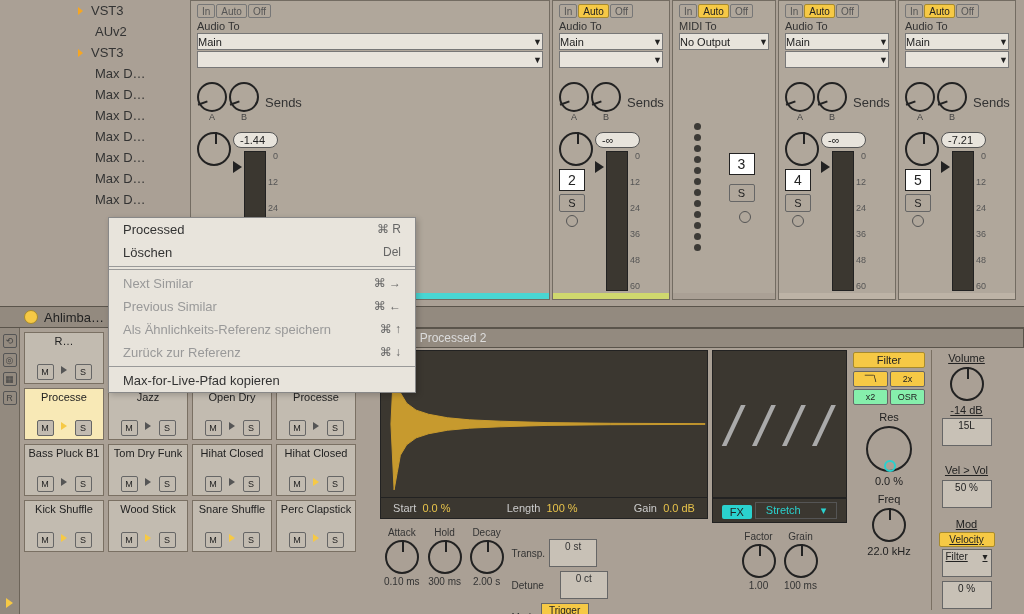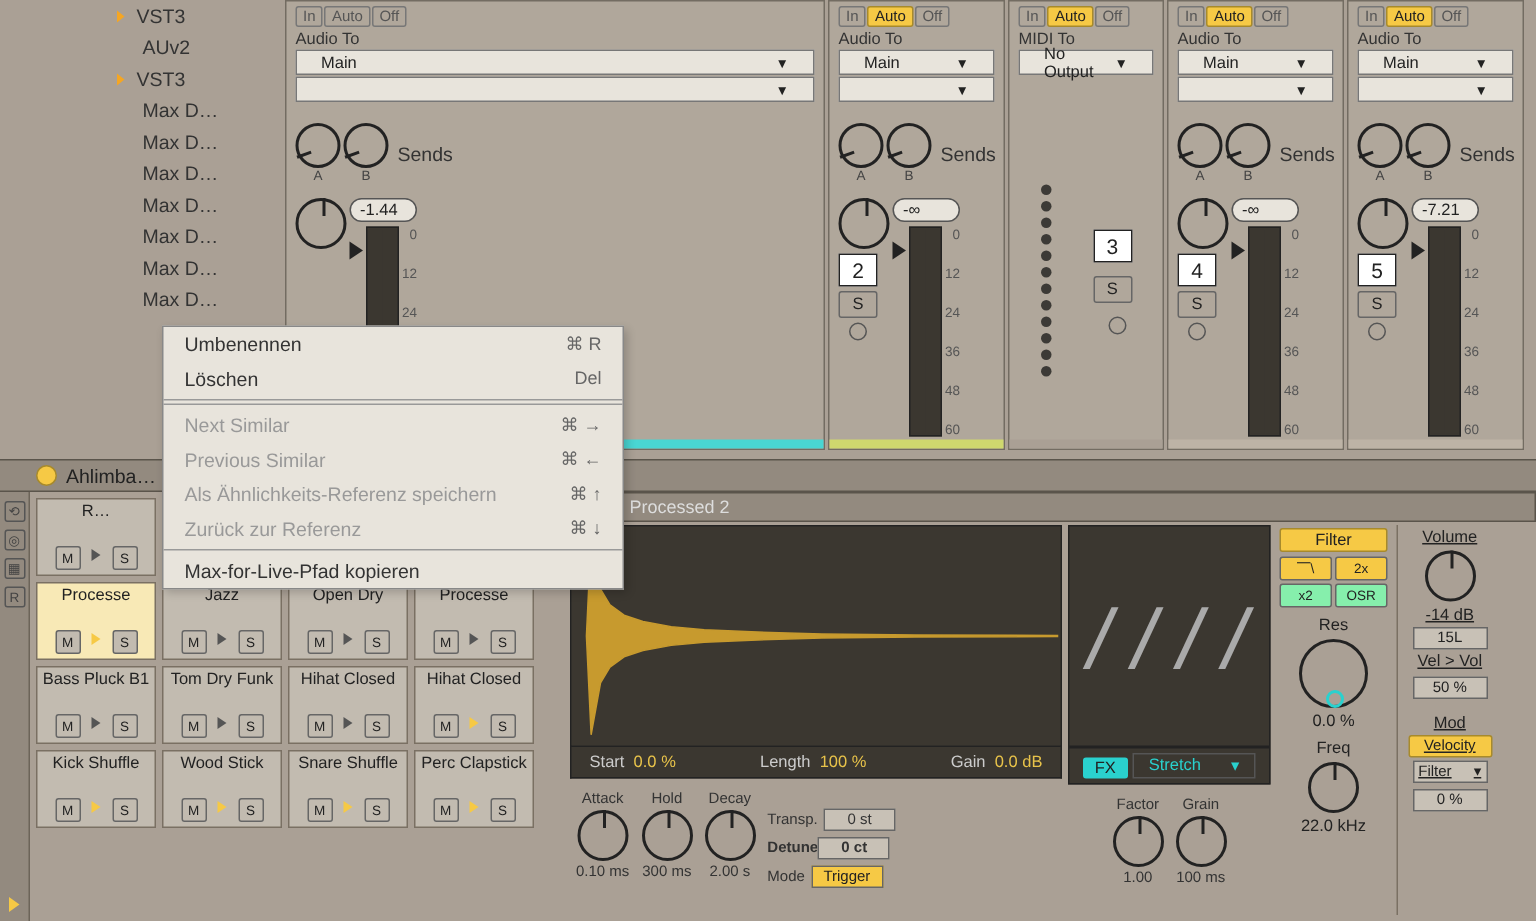--- a/index.html
+++ b/index.html
@@ -17,21 +17,21 @@
     position: absolute; top: 0; height: 300px;
     background: #b0a79b; border: 1px solid #736c62;
   }
   .track-inner { padding: 3px 6px; }
 
   .iorow { display: flex; gap: 1px; margin-bottom: 2px; }
   .iobtn { font-size: 10px; padding: 0 4px; height: 14px; line-height: 14px; border: 1px solid #777; background: #b0a79b; border-radius: 2px; color: #555; }
   .iobtn.on { background: #f6c945; color: #222; border-color: #a78a2c; }
 
   .iolabel { font-size: 11px; color: #333; margin-top: 2px; }
-  .iodrop { width: 100%; height: 17px; background: #e8e4dc; border: 1px solid #777; font-size: 11px; padding: 0 16px; display: flex; justify-content: space-between; align-items: center; margin-top: 1px; }
+  .iodrop { width: 100%; height: 17px; background: #e8e4dc; border: 1px solid #777; font-size: 11px; padding: 0 0; display: flex; justify-content: space-between; align-items: center; margin-top: 1px; }
   .iodrop .caret { font-size: 9px; }
 
   .sends-row { display: flex; align-items: center; margin-top: 14px; }
   .sends-label { font-size: 13px; color: #333; margin-left: 6px; }
   .mini-dial { width: 30px; height: 30px; border: 2px solid #222; border-radius: 50%; position: relative; background: #b0a79b; }
   .mini-dial::after { content: ""; position: absolute; width: 2px; height: 10px; background: #222; left: 14px; top: -2px; transform-origin: 1px 17px; transform: rotate(-110deg); }
   .mini-dial.b::after { transform: rotate(-110deg); }
   .dials-pair { display: flex; gap: 2px; align-items: flex-end; }
   .dial-wrap { text-align: center; font-size: 9px; color: #444; }
 
@@ -99,21 +99,21 @@
   .stretch-under { display: flex; gap: 3px; padding: 3px; justify-content: center; align-items: flex-end; }
   .fx-btn { background: #2ad1ce; color: #222; font-size: 11px; padding: 1px 8px; border-radius: 2px; }
   .stretch-sel { background: #3b3730; border: 1px solid #555; color: #2ad1ce; font-size: 11px; padding: 1px 10px; display: flex; gap: 20px; }
 
   .env-row { display: flex; gap: 8px; margin-top: 8px; }
   .env-col { text-align: center; font-size: 10px; color: #333; }
   .env-dial { width: 34px; height: 34px; border: 2px solid #222; border-radius: 50%; margin: 2px auto; position: relative; background: #aaa095; }
   .env-dial::after { content:""; position:absolute; width:2px; height:12px; background:#222; left:15px; top:-2px; transform-origin: 1px 18px; }
   .env-col .val { font-size: 10px; color: #333; }
 
-  .small-field { width: 48px; height: 15px; background: #c8c1b6; border: 1px solid #666; font-size: 10px; text-align: center; line-height: 13px; display: inline-block; }
+  .small-field { width: 48px; height: 28px; background: #c8c1b6; border: 1px solid #666; font-size: 10px; text-align: center; line-height: 13px; display: inline-block; }
   .small-on { background: #f6c945; color: #222; }
 
   .filter-col { width: 76px; padding: 2px; text-align: center; font-size: 11px; }
   .filter-btn { background: #f6c945; padding: 1px 0; font-size: 11px; border: 1px solid #a78a2c; border-radius: 2px; margin-bottom: 3px; }
   .filter-shapes { display: grid; grid-template-columns: 1fr 1fr; gap: 2px; margin-bottom: 3px; }
   .fsh { height: 16px; border: 1px solid #666; font-size: 9px; line-height: 14px; background: #86efac; border-radius: 2px; }
   .fsh.on { background: #f6c945; }
 
   .vol-col { width: 66px; text-align: center; font-size: 11px; padding: 2px; }
   .vol-col .lbl { font-size: 11px; margin-bottom: 2px; }
@@ -408,21 +408,21 @@
             </div>
           </div>
         </div>
       </div>
       <div class="cue-strip" style="background:#bdb3a6;"></div>
     </div>
   </div>
 
 <div class="ctx" id="ctx">
     <div class="row">
-      <span>Umbenennen</span>
+      <span>Processed</span>
       <span class="sc">⌘ R</span>
     </div>
     <div class="row">
       <span>Löschen</span>
       <span class="sc">Del</span>
     </div>
     <hr>
     <hr>
     <div class="row dim">
       <span>Next Similar</span>
@@ -627,21 +627,21 @@
             <div>Decay</div>
             <div class="env-dial"></div>
             <div class="val">2.00 s</div>
           </div>
 
         <div class="env-col" style="text-align:left; padding-top:12px;">
           <div style="display:flex;gap:4px;align-items:center;">
               <span>Transp.</span>
               <span class="small-field">0 st</span>
             </div>
-          <div style="display:flex;gap:0;align-items:center;margin-top:4px;font-weight:bold;">
+          <div style="display:flex;gap:16px;align-items:center;margin-top:4px;">
               <span>Detune</span>
               <span class="small-field">0 ct</span>
             </div>
           <div style="display:flex;gap:4px;align-items:center;margin-top:4px;">
               <span>Mode</span>
               <span class="small-field small-on">Trigger</span>
             </div>
         </div>
       </div>
     </div>
@@ -689,21 +689,21 @@
         <div class="env-dial" style="margin:3px auto;"></div>
         <div class="val">22.0 kHz</div>
       </div>
     </div>
 
     <div class="vol-col" style="border-left:1px solid #7a7063; padding-left:6px;text-decoration:underline;">
       <div class="lbl">Volume</div>
       <div class="env-dial" style="margin:3px auto;"></div>
       <div class="val">-14 dB</div>
       <div class="small-field field">15L</div>
-      <div class="lbl" style="margin-top:0;">Vel &gt; Vol</div>
+      <div class="lbl" style="margin-top:16px;">Vel &gt; Vol</div>
       <div class="small-field field">50 %</div>
       <div class="lbl" style="margin-top:8px;">Mod</div>
       <div class="yellow-field">Velocity</div>
       <div class="small-field field" style="text-align:left;padding:0 3px;display:flex;justify-content:space-between;">
           <span>Filter</span>
           <span>▾</span>
         </div>
       <div class="small-field field">0 %</div>
     </div>
 

